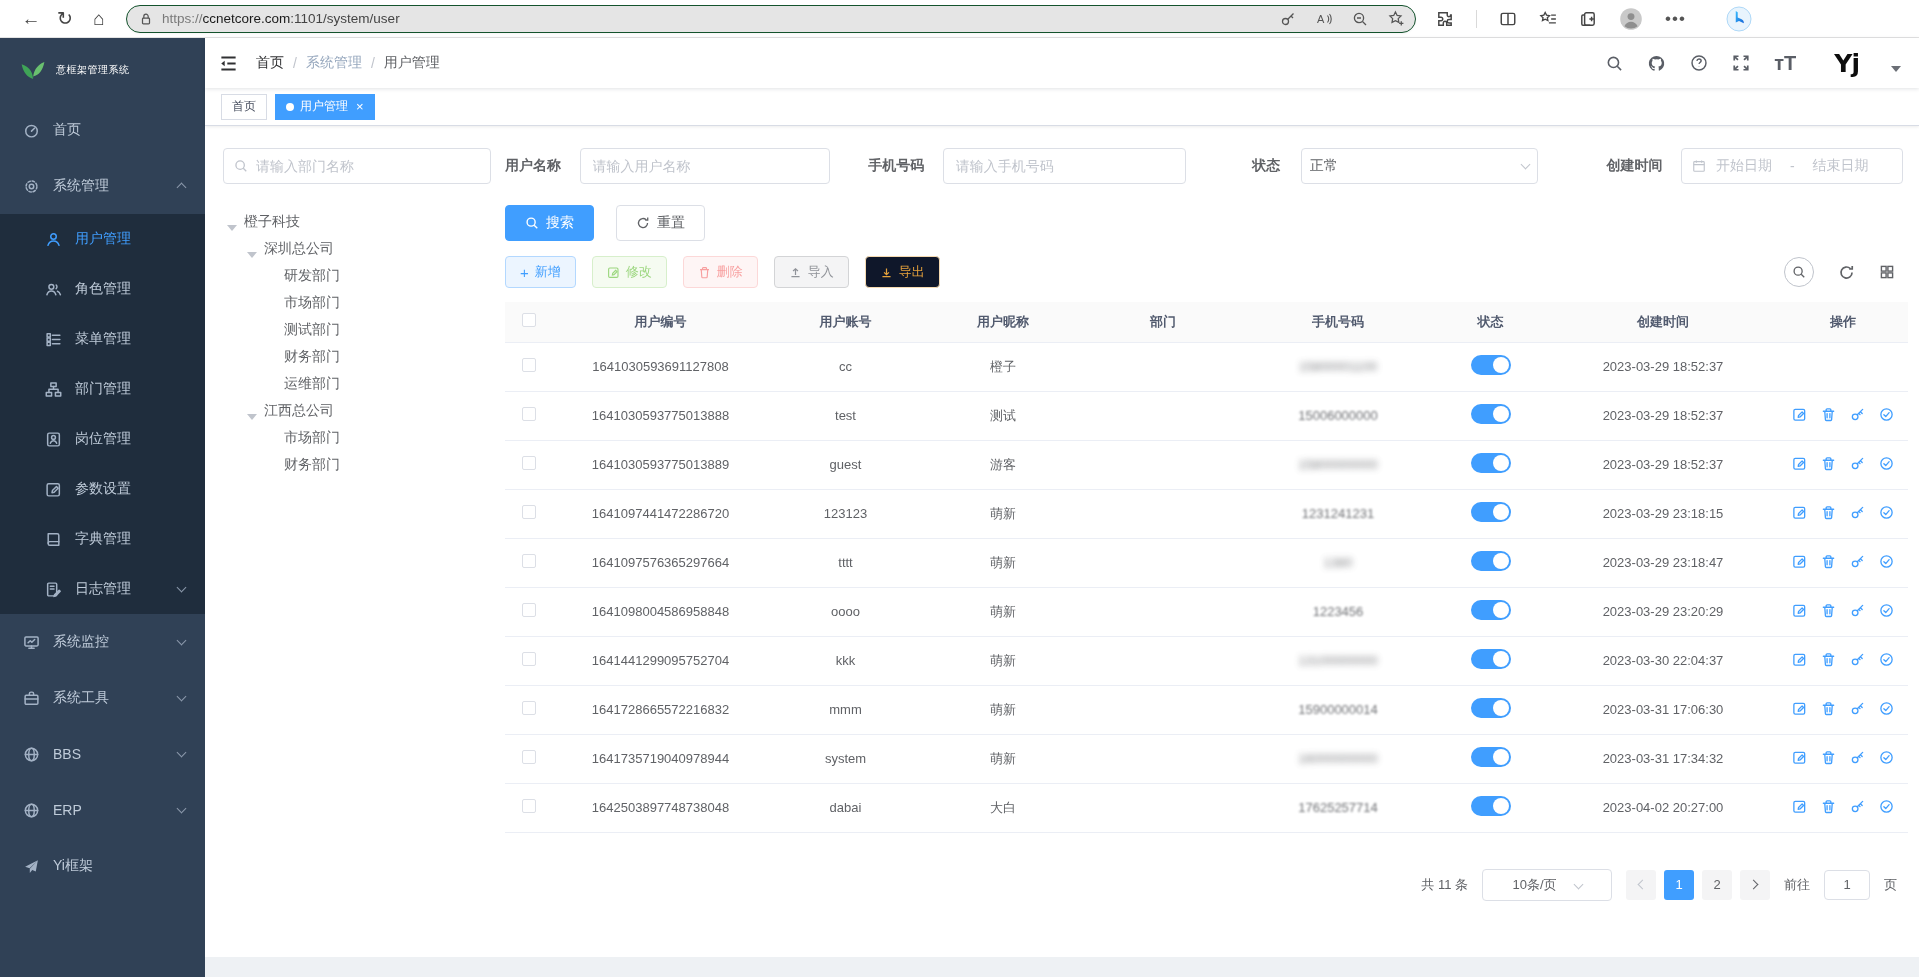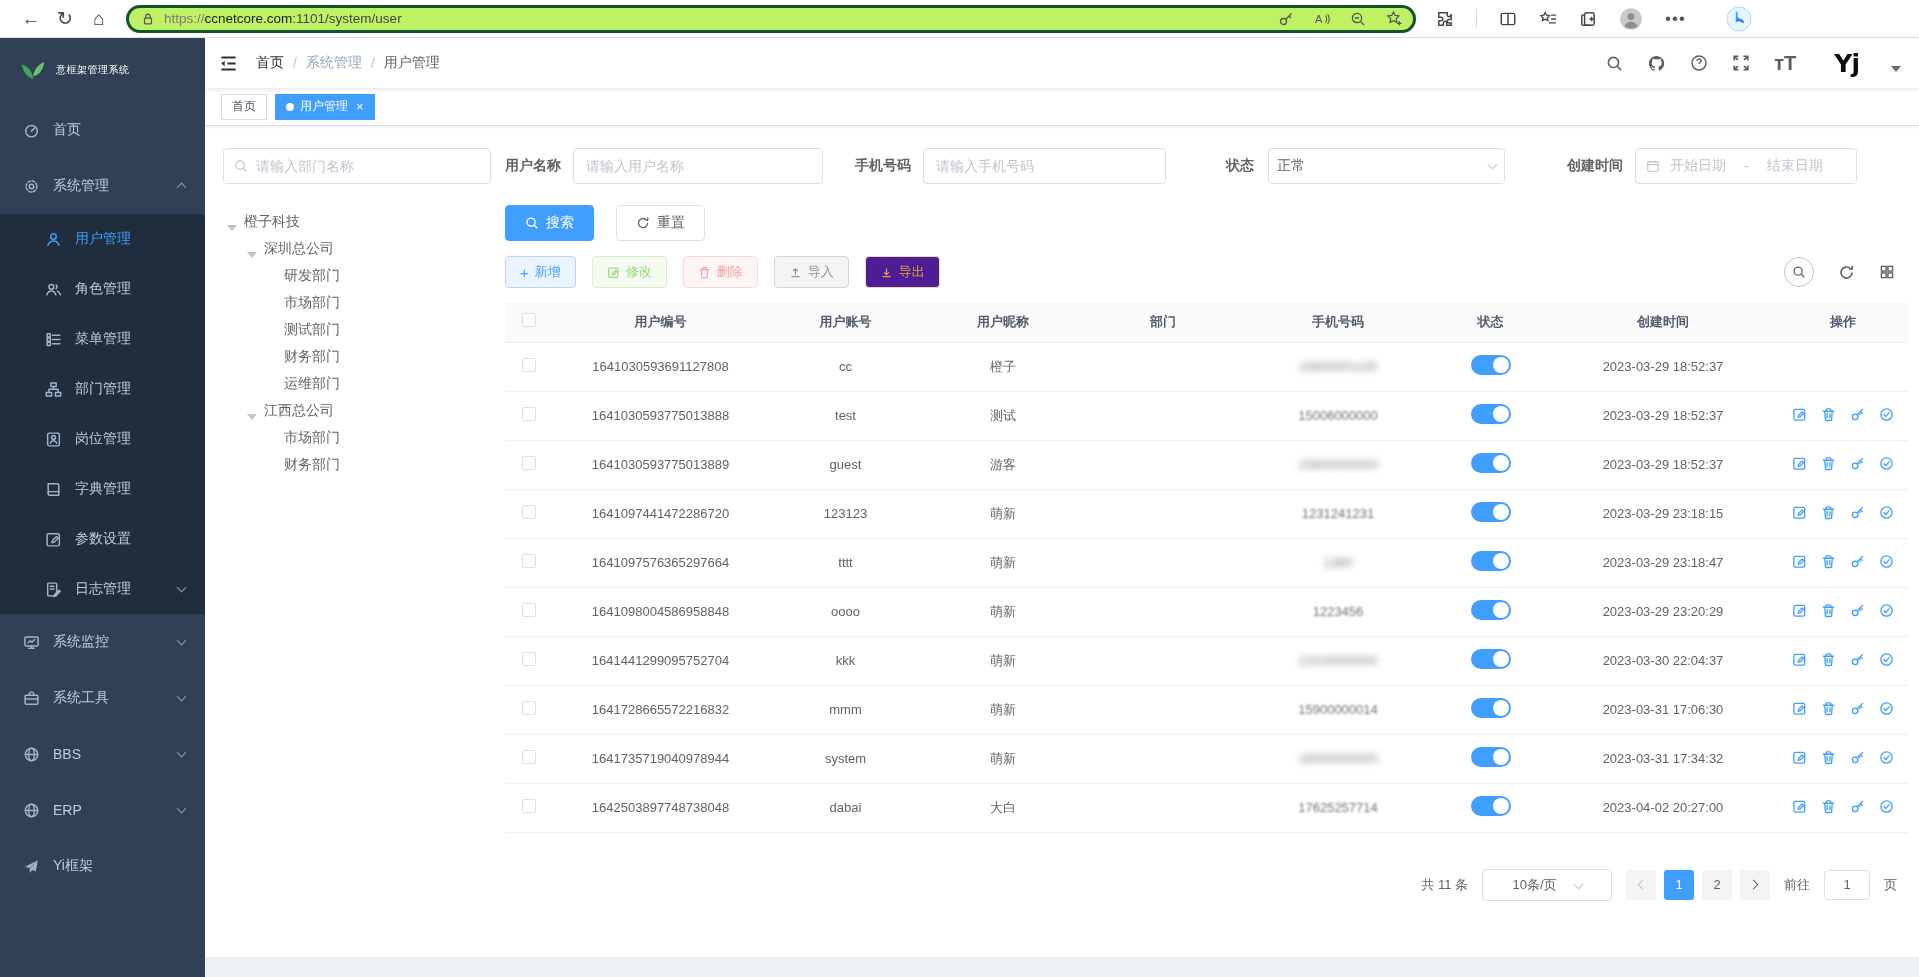--- a/index.html
+++ b/index.html
@@ -4,22 +4,22 @@
 <style>
   * { margin:0; padding:0; box-sizing:border-box; }
   html,body { width:1919px; height:977px; overflow:hidden; background:#fff;
     font-family:"Liberation Sans","DejaVu Sans",sans-serif; }
   .screen { width:1919px; height:977px; position:relative; display:flex; flex-direction:column; }
 
   
   .browser-bar { height:38px; background:#fff; border-bottom:1px solid #e3e3e3;
     display:flex; align-items:center; padding:0 14px; flex:0 0 38px; }
   .bicon { color:#444; font-size:19px; width:34px; text-align:center; cursor:pointer; line-height:1; }
-  .url-pill { margin-left:10px; height:28px; flex:0 0 1290px; background:#bef264;
-    border:3px solid #14532d; border-radius:15px; display:flex; align-items:center;
+  .url-pill { margin-left:10px; height:28px; flex:0 0 1290px; background:#e5e5e5;
+    border:1px solid #14532d; border-radius:15px; display:flex; align-items:center;
     padding:0 10px 0 12px; box-shadow:0 1px 2px rgba(0,0,0,.04); }
   .url-text { font-size:13.5px; margin-left:9px; color:#202124; flex:1; white-space:nowrap; overflow:hidden; }
   .url-text .scheme { color:#7a7a7a; }
   .url-text .path { color:#444; }
   .pill-icons { display:flex; align-items:center; gap:20px; color:#555; }
   .after-pill { display:flex; align-items:center; gap:22px; margin-left:20px; color:#454545; }
   .vdiv { width:1px; height:18px; background:#d9d9d9; }
   .dots { font-size:17px; letter-spacing:1px; color:#555; }
   .bing-badge { width:26px; height:26px; border-radius:50%; margin-left:18px; }
 
@@ -76,21 +76,21 @@
   .tree-search input { border:none; outline:none; flex:1; margin-left:8px; font-size:14px; color:#606266; font-family:inherit; }
   .tree-search input::placeholder { color:#c0c4cc; }
   .tree { margin-top:20px; font-size:14px; color:#606266; }
   .tree-node { height:27px; display:flex; align-items:flex-end; cursor:pointer; }
   .tri { width:0; height:0; border-left:5px solid transparent; border-right:5px solid transparent;
     border-top:6px solid #c0c4cc; margin-right:7px; flex:0 0 10px; }
   .tri.leaf { border:none; }
 
   .right-panel { flex:1; display:flex; flex-direction:column; min-width:0; padding-right:2px; }
 
-  .filter-row { display:flex; align-items:center; height:36px; flex:0 0 36px; }
+  .filter-row { display:flex; align-items:center; height:36px; flex:0 0 36px;justify-content:space-between; }
   .f-label { font-size:14px; font-weight:bold; color:#606266; white-space:nowrap; }
   .f-input { height:36px; border:1px solid #dcdfe6; border-radius:4px; padding:0 12px; font-size:14px;
     color:#606266; outline:none; font-family:inherit; }
   .f-input::placeholder { color:#c0c4cc; }
   .sel-box { height:36px; border:1px solid #dcdfe6; border-radius:4px; display:flex; align-items:center;
     padding:0 8px; font-size:14px; color:#606266; cursor:pointer; position:relative; }
   .sel-arrow { width:7px; height:7px; border-right:1.4px solid #c0c4cc; border-bottom:1.4px solid #c0c4cc;
     transform:rotate(45deg); margin-left:auto; margin-top:-3px; }
   .date-box { height:36px; border:1px solid #dcdfe6; border-radius:4px; display:flex; align-items:center;
     padding:0 10px; font-size:14px; color:#c0c4cc; gap:10px; }
@@ -100,21 +100,21 @@
     justify-content:center; gap:7px; cursor:pointer; padding:0 19px; border:1px solid #dcdfe6; background:#fff; color:#606266; font-family:inherit; }
   .btn.primary { background:#409EFF; border-color:#409EFF; color:#fff; }
 
   .action-row { margin-top:15px; display:flex; align-items:center; gap:16px; flex:0 0 32px; }
   .sbtn { height:32px; border-radius:4px; font-size:13px; display:inline-flex; align-items:center;
     gap:6px; padding:0 14px; cursor:pointer; border:1px solid; font-family:inherit; }
   .sbtn.add { color:#409EFF; background:#ecf5ff; border-color:#b3d8ff; }
   .sbtn.edit { color:#67C23A; background:#f0f9eb; border-color:#c2e7b0; opacity:.65; }
   .sbtn.del { color:#F56C6C; background:#fef0f0; border-color:#fbc4c4; opacity:.65; }
   .sbtn.imp { color:#909399; background:#f4f4f5; border-color:#d3d4d6; }
-  .sbtn.exp { color:#E6A23C; background:#4c1d95; border-color:#f5dab1; }
+  .sbtn.exp { color:#E6A23C; background:#0f172a; border-color:#f5dab1; }
   .util-icons { margin-left:auto; display:flex; align-items:center; gap:24px; color:#606266; margin-right:8px; }
   .ring { width:30px; height:30px; border:1px solid #c0c4cc; border-radius:50%; display:flex; align-items:center; justify-content:center; cursor:pointer; }
   .util-ic { cursor:pointer; display:flex; }
 
   
   .tbl { margin-top:14px; width:100%; border-collapse:collapse; table-layout:fixed; }
   .tbl th { height:40px; background:#fafafa; font-size:13px; color:#515a6e; font-weight:bold; text-align:center; }
   .tbl td { height:49px; border-bottom:1px solid #ebeef5; font-size:13px; color:#606266; text-align:center; }
   .tbl thead tr { border-bottom:1px solid #ebeef5; }
   .cbx { width:14px; height:14px; border:1px solid #dcdfe6; border-radius:2px; display:inline-block; background:#fff; cursor:pointer; }
@@ -311,34 +311,34 @@
                 <rect x="2.5" y="2" width="11" height="12" rx="1.5"></rect>
                 <circle cx="8" cy="6" r="1.8"></circle>
                 <path d="M5 11.5c.6-1.6 1.7-2.4 3-2.4s2.4.8 3 2.4"></path>
               </svg>
             </span>
             <span class="mi-label">岗位管理</span>
           </div>
           <div class="menu-item sub">
             <span class="mi-icon">
               <svg width="17" height="17" viewBox="0 0 16 16" fill="none" stroke="currentColor" stroke-width="1.4" stroke-linecap="round" stroke-linejoin="round">
+                <rect x="2" y="2.5" width="11.5" height="11.5" rx="1.5"></rect>
+                <path d="M10.8 5.2 7 9l-.4 2 2-.4 3.7-3.7z"></path>
+              </svg>
+            </span>
+            <span class="mi-label">参数设置</span>
+          </div>
+          <div class="menu-item sub">
+            <span class="mi-icon">
+              <svg width="17" height="17" viewBox="0 0 16 16" fill="none" stroke="currentColor" stroke-width="1.4" stroke-linecap="round" stroke-linejoin="round">
                 <path d="M3 2.5h8.5A1.5 1.5 0 0 1 13 4v9.5H4.5A1.5 1.5 0 0 1 3 12V2.5z"></path>
                 <path d="M3 11.5A1.5 1.5 0 0 1 4.5 10H13"></path>
               </svg>
             </span>
             <span class="mi-label">字典管理</span>
-          </div>
-          <div class="menu-item sub">
-            <span class="mi-icon">
-              <svg width="17" height="17" viewBox="0 0 16 16" fill="none" stroke="currentColor" stroke-width="1.4" stroke-linecap="round" stroke-linejoin="round">
-                <rect x="2" y="2.5" width="11.5" height="11.5" rx="1.5"></rect>
-                <path d="M10.8 5.2 7 9l-.4 2 2-.4 3.7-3.7z"></path>
-              </svg>
-            </span>
-            <span class="mi-label">参数设置</span>
           </div>
           <div class="menu-item sub">
             <span class="mi-icon">
               <svg width="17" height="17" viewBox="0 0 16 16" fill="none" stroke="currentColor" stroke-width="1.4" stroke-linecap="round" stroke-linejoin="round">
                 <rect x="2.5" y="2" width="8.5" height="12" rx="1"></rect>
                 <path d="M5 5h3.5M5 7.5h3.5"></path>
                 <path d="M9 13l4.3-4.3 1 1L10 14l-1.5.5z"></path>
               </svg>
             </span>
             <span class="mi-label">日志管理</span>

